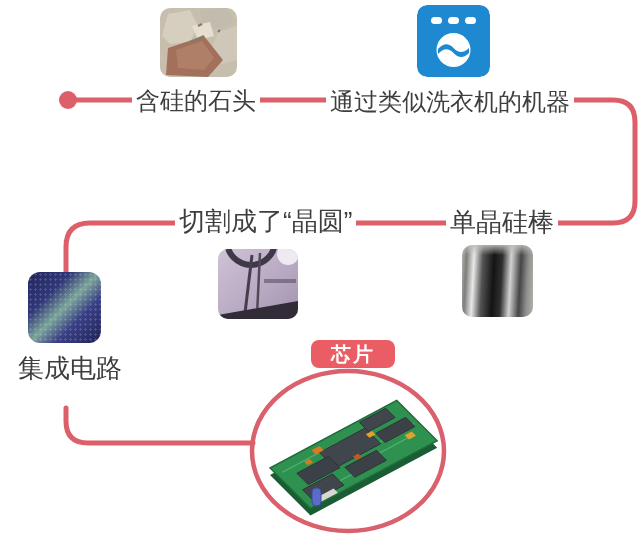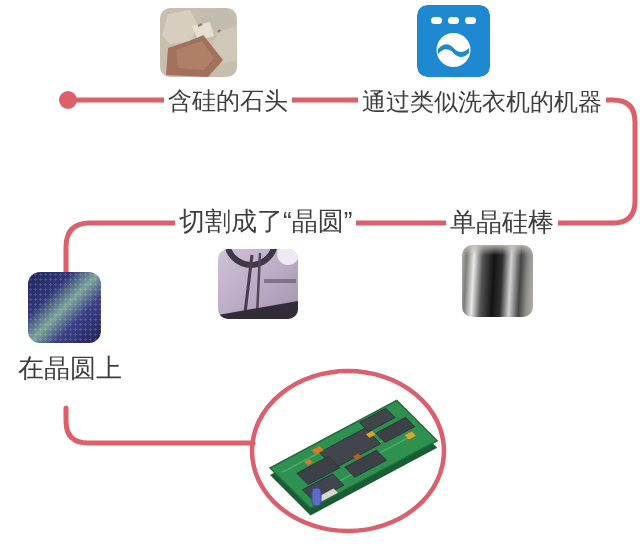--- a/index.html
+++ b/index.html
@@ -6,21 +6,21 @@
   .canvas{
     position:relative;width:640px;height:546px;background:#ffffff;
     font-family:"Liberation Sans","DejaVu Sans",sans-serif;
     overflow:hidden;border-right:2px solid #e3e3e3;
   }
   .connector-layer{position:absolute;left:0;top:0;z-index:1;}
   .node-label{
     position:absolute;z-index:2;background:#ffffff;color:#3e3e3e;
     font-weight:500;white-space:nowrap;padding:1px 4px;line-height:1.05;
   }
-  .lbl-24{font-size:24px;margin-left:32px;}
+  .lbl-24{font-size:24px;}
   .lbl-26{font-size:26px;}
   .img-box{position:absolute;z-index:3;overflow:hidden;}
   .rounded-10{border-radius:10px;}
   .rounded-12{border-radius:12px;}
 
   
   .ingot-photo{
     background:
       linear-gradient(180deg, rgba(190,188,184,.9) 0%, rgba(190,188,184,0) 14%),
       linear-gradient(93deg,#b8b5b0 0%,#7d7d7b 7%,#e9e9e9 17%,#535353 29%,
@@ -126,17 +126,20 @@
 
   <span class="node-label lbl-24" style="left:132px;top:87px;">含硅的石头</span>
 
   <span class="node-label lbl-24" style="left:326px;top:88px;">通过类似洗衣机的机器</span>
 
   <span class="node-label lbl-26" style="left:446px;top:208px;">单晶硅棒</span>
 
   <span class="node-label lbl-26" style="left:175px;top:207px;">切割成了“晶圆”</span>
 
   <span class="node-label lbl-26" style="left:14px;top:352px;line-height:30px;background:transparent;">
-    <span class="two-line">在晶圆上</span>
+    <span class="two-line">集成电路</span>
   </span>
 
+  <div class="chip-callout" style="left:311px;top:340px;width:84px;height:28px;">
+    <span>芯片</span>
+  </div>
 
 </div>
 
 </body></html>

